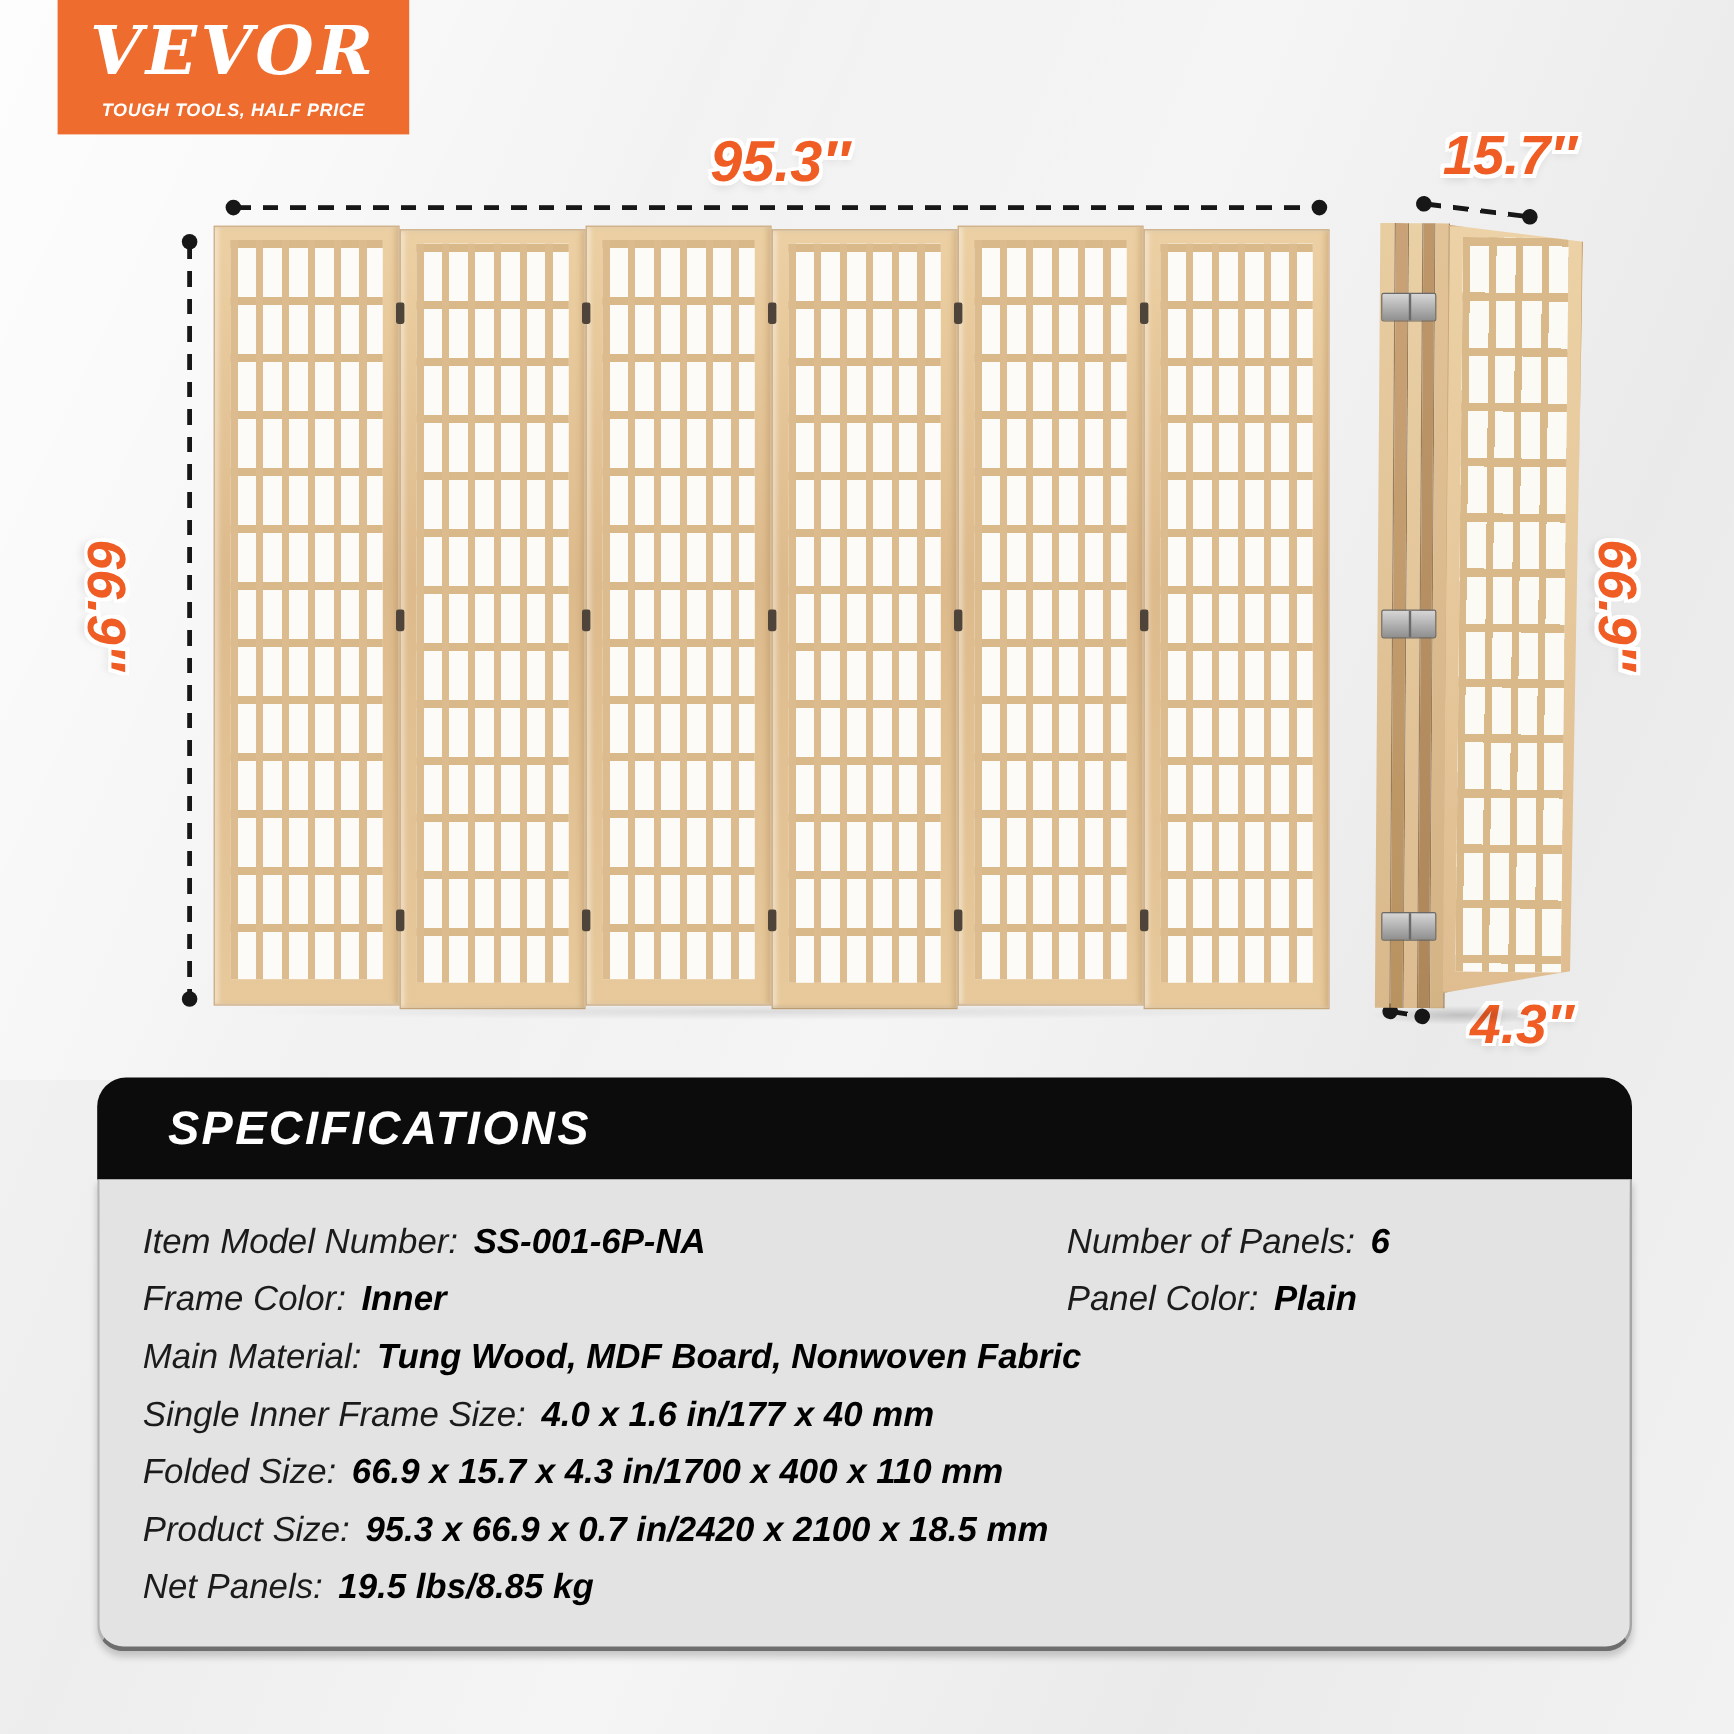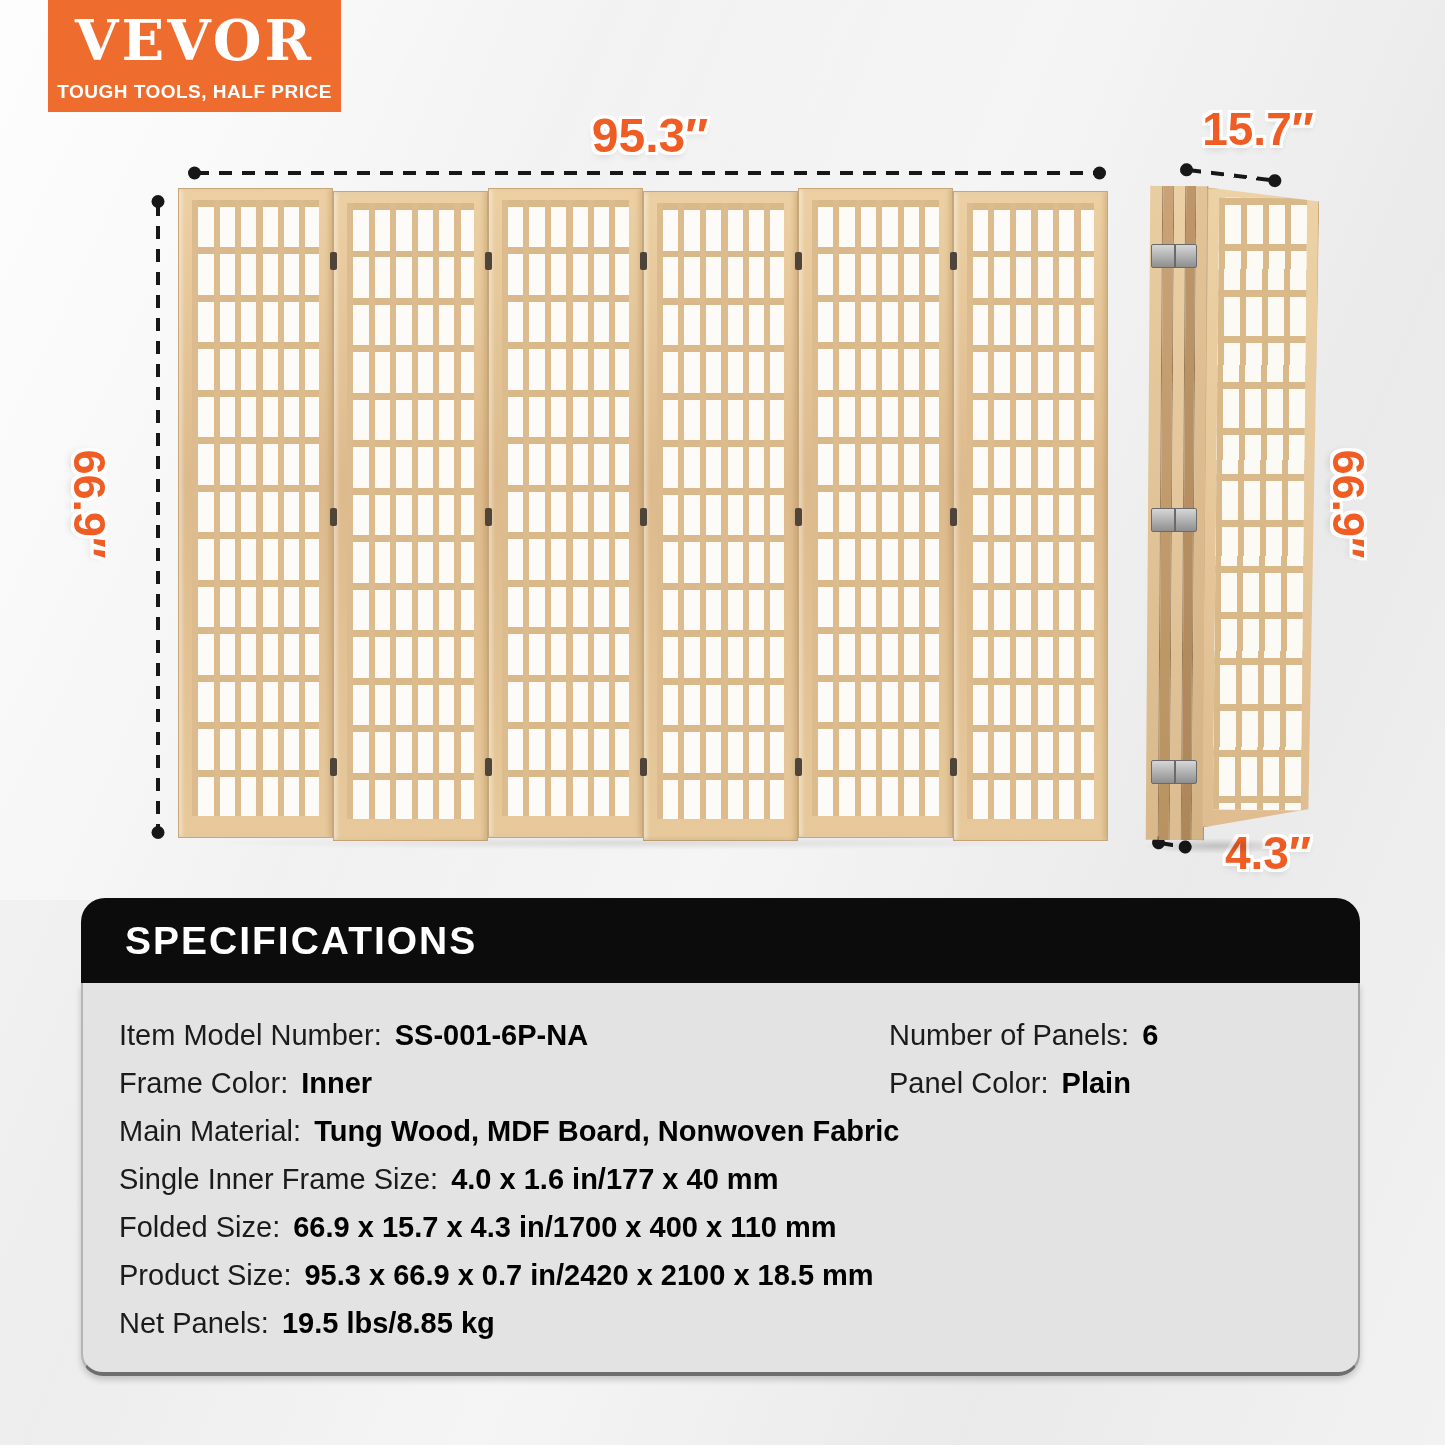--- a/index.html
+++ b/index.html
@@ -1,35 +1,36 @@
 <!DOCTYPE html>
 <html><head>
 <meta charset="utf-8">
 <style>
   html,body { margin:0; padding:0; }
   body { font-family:"Liberation Sans", sans-serif; }
   #stage {
     position:relative; width:1445px; height:1445px; overflow:hidden;
     background:linear-gradient(112deg,#f7f7f7 0%,#ededed 30%,#f5f5f5 52%,#eaeaea 76%,#f2f2f2 100%);
+    font-style:italic;
   }
   .streak {
     position:absolute; pointer-events:none;
     background:linear-gradient(115deg, rgba(255,255,255,0.75) 0%, rgba(255,255,255,0) 55%);
   }
   
   .logo {
     position:absolute; left:48px; top:0; width:293px; height:112px;
     background:#ee6c2e; color:#fff; text-align:center;
     display:flex; flex-direction:column; justify-content:center; align-items:center;
   }
   .logo-brand {
     font-family:"DejaVu Serif", serif; font-weight:bold; font-size:56px;
     letter-spacing:3px; line-height:58px; margin-top:2px;
   }
-  .logo-tagline { font-size:19px; font-weight:bold; letter-spacing:0.5px; margin-top:12px; }
+  .logo-tagline { font-size:15px; font-weight:bold; letter-spacing:0.5px; margin-top:12px; }
   
   .dim-label {
     position:absolute; color:#ef5c24; font-weight:bold; font-size:46px;
     text-align:center; white-space:nowrap;
     text-shadow:-3px -3px 0 #fff,3px -3px 0 #fff,-3px 3px 0 #fff,3px 3px 0 #fff,
                 -3px 0 0 #fff,3px 0 0 #fff,0 -3px 0 #fff,0 3px 0 #fff,0 5px 7px rgba(0,0,0,0.12);
   }
   .rot-wrap { position:absolute; display:flex; align-items:center; justify-content:center; }
   .rot-wrap .dim-label { position:static; transform:rotate(90deg); }
   
@@ -87,21 +88,21 @@
     background-image:
       repeating-linear-gradient(90deg,#d9b88a 0 6px,rgba(0,0,0,0) 6px 22px),
       repeating-linear-gradient(180deg,#d9b88a 0 7px,rgba(0,0,0,0) 7px 46px);
   }
   .floor-shadow { position:absolute; pointer-events:none; }
   
   .specs { position:absolute; left:81px; top:898px; width:1279px; }
   .specs-header {
     height:85px; background:#0c0c0c; border-radius:24px 24px 0 0;
     color:#fff; font-size:39px; font-weight:bold; letter-spacing:2px;
-    line-height:85px; padding-left:44px; box-sizing:border-box;
+    line-height:85px; padding-left:59px; box-sizing:border-box;
   }
   .specs-body {
     background:#e3e3e3; border-radius:0 0 22px 22px; padding:28px 0 25px 0;
     border-left:2px solid #b5b5b5; border-right:2px solid #a5a5a5; border-bottom:4px solid #6e6e6e;
     box-sizing:border-box; box-shadow:0 4px 6px rgba(0,0,0,0.18);
   }
   .spec-row { position:relative; height:48px; display:flex; align-items:center; padding-left:36px; font-size:29px; color:#1b1b1b; }
   .spec-pair { display:flex; align-items:center; white-space:nowrap; }
   .spec-pair-right { position:absolute; left:806px; }
   .spec-label { margin-right:13px; }

